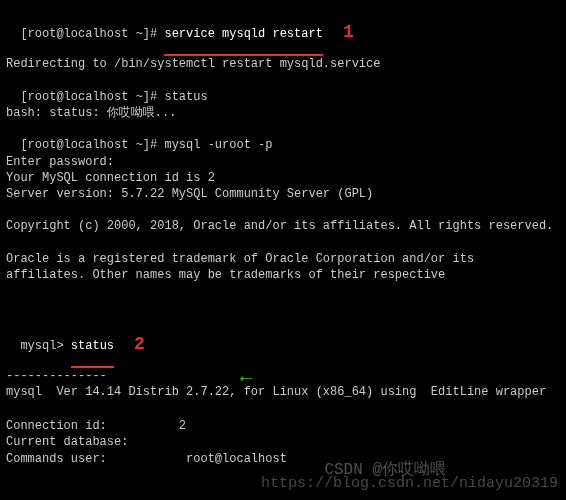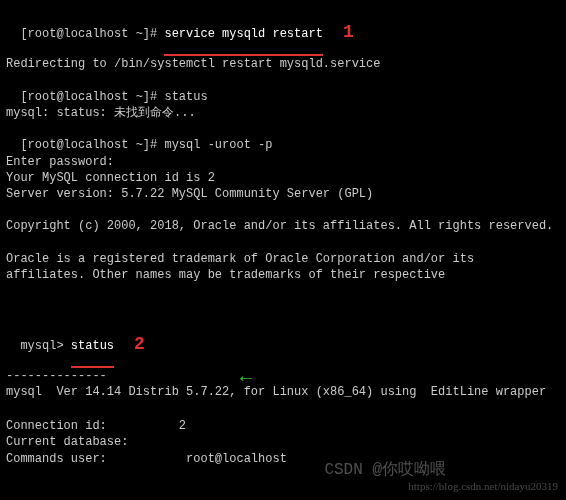--- a/index.html
+++ b/index.html
@@ -40,43 +40,42 @@
       pointer-events: none;
     }
     .spacer { height: 8px; }
     .status-block { margin-top: 10px; }
     .kv-line { white-space: pre; }
     .watermark {
       position: absolute;
       bottom: 6px;
       right: 8px;
       color: rgba(200,200,200,0.35);
-      font-size: 11px;
-      font-family: Liberation Serif, serif;
+      font-size: 15px;
     }
     .watermark2 {
       position: absolute;
       bottom: 18px;
       right: 120px;
       color: rgba(200,200,200,0.4);
       font-size: 16px;
     }
   </style>
 </head>
 <body>
 
 <div class="line">
   <span>[root@localhost ~]# </span><span class="cmd-highlight underline-red">service mysqld restart</span><span class="annotation-red">1</span>
 </div>
 <div class="line">Redirecting to /bin/systemctl restart mysqld.service</div>
 
 <div class="line">
   <span>[root@localhost ~]# </span><span>status</span>
 </div>
-<div class="line">mysql: status: 未找到命令...</div>
+<div class="line">bash: status: 你哎呦喂...</div>
 
 <div class="line">
   <span>[root@localhost ~]# </span><span>mysql -uroot -p</span>
 </div>
 
 <div id="intro-block">
     <div class="line">Enter password:</div>
     <div class="line">Your MySQL connection id is 2</div>
     <div class="line">Server version: 5.7.22 MySQL Community Server (GPL)</div>
     <div class="line">&nbsp;</div>
@@ -85,21 +84,21 @@
     <div class="line">Oracle is a registered trademark of Oracle Corporation and/or its</div>
     <div class="line">affiliates. Other names may be trademarks of their respective</div>
     <div class="line">&nbsp;</div>
     <div class="line">&nbsp;</div>
   </div>
 
 <div class="line">
   <span>mysql&gt; </span><span class="cmd-highlight underline-red">status</span><span class="annotation-red">2</span>
 </div>
 <div class="line">--------------</div>
-<div class="line">mysql  Ver 14.14 Distrib 5.7.22, for Linux (x86_64) using  EditLine wrapper</div>
+<div class="line">mysql  Ver 14.14 Distrib 2.7.22, for Linux (x86_64) using  EditLine wrapper</div>
 <div class="spacer"></div>
 
 <div id="status-block" class="status-block">
     <div class="kv-line">Connection id:          2</div>
     <div class="kv-line">Current database:       </div>
     <div class="kv-line">Commands user:           root@localhost</div>
   </div>
 
 <div class="arrow-green" style="left:240px; top:363px;">←</div>
 

